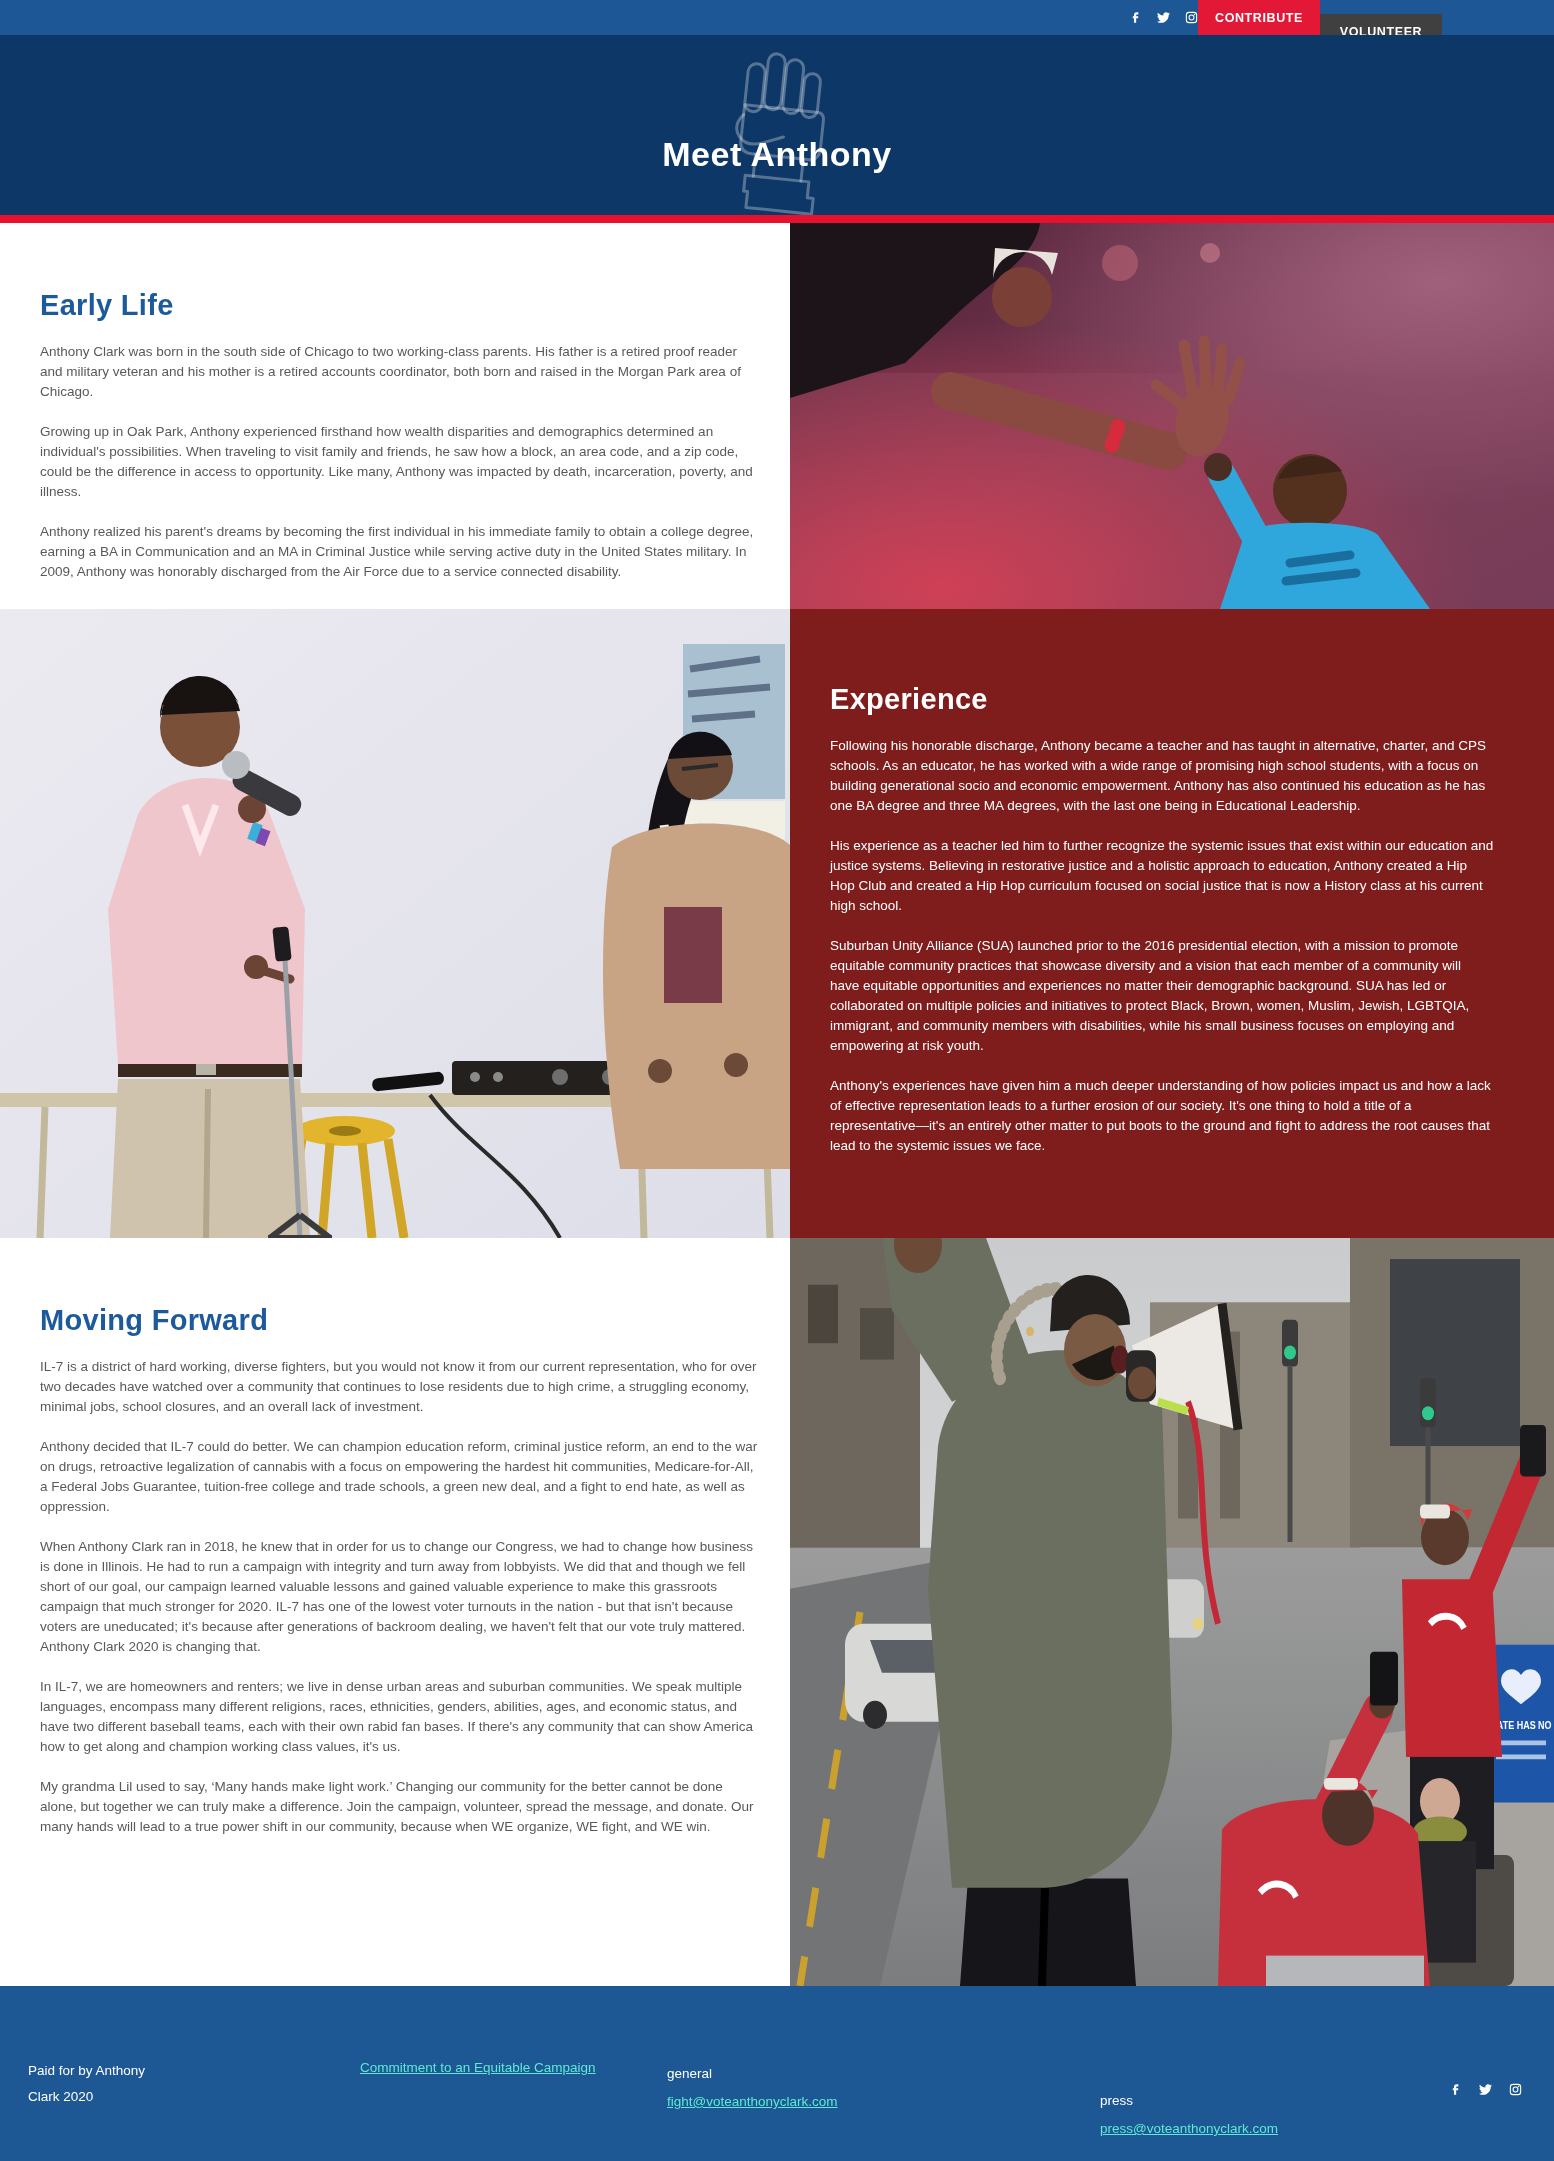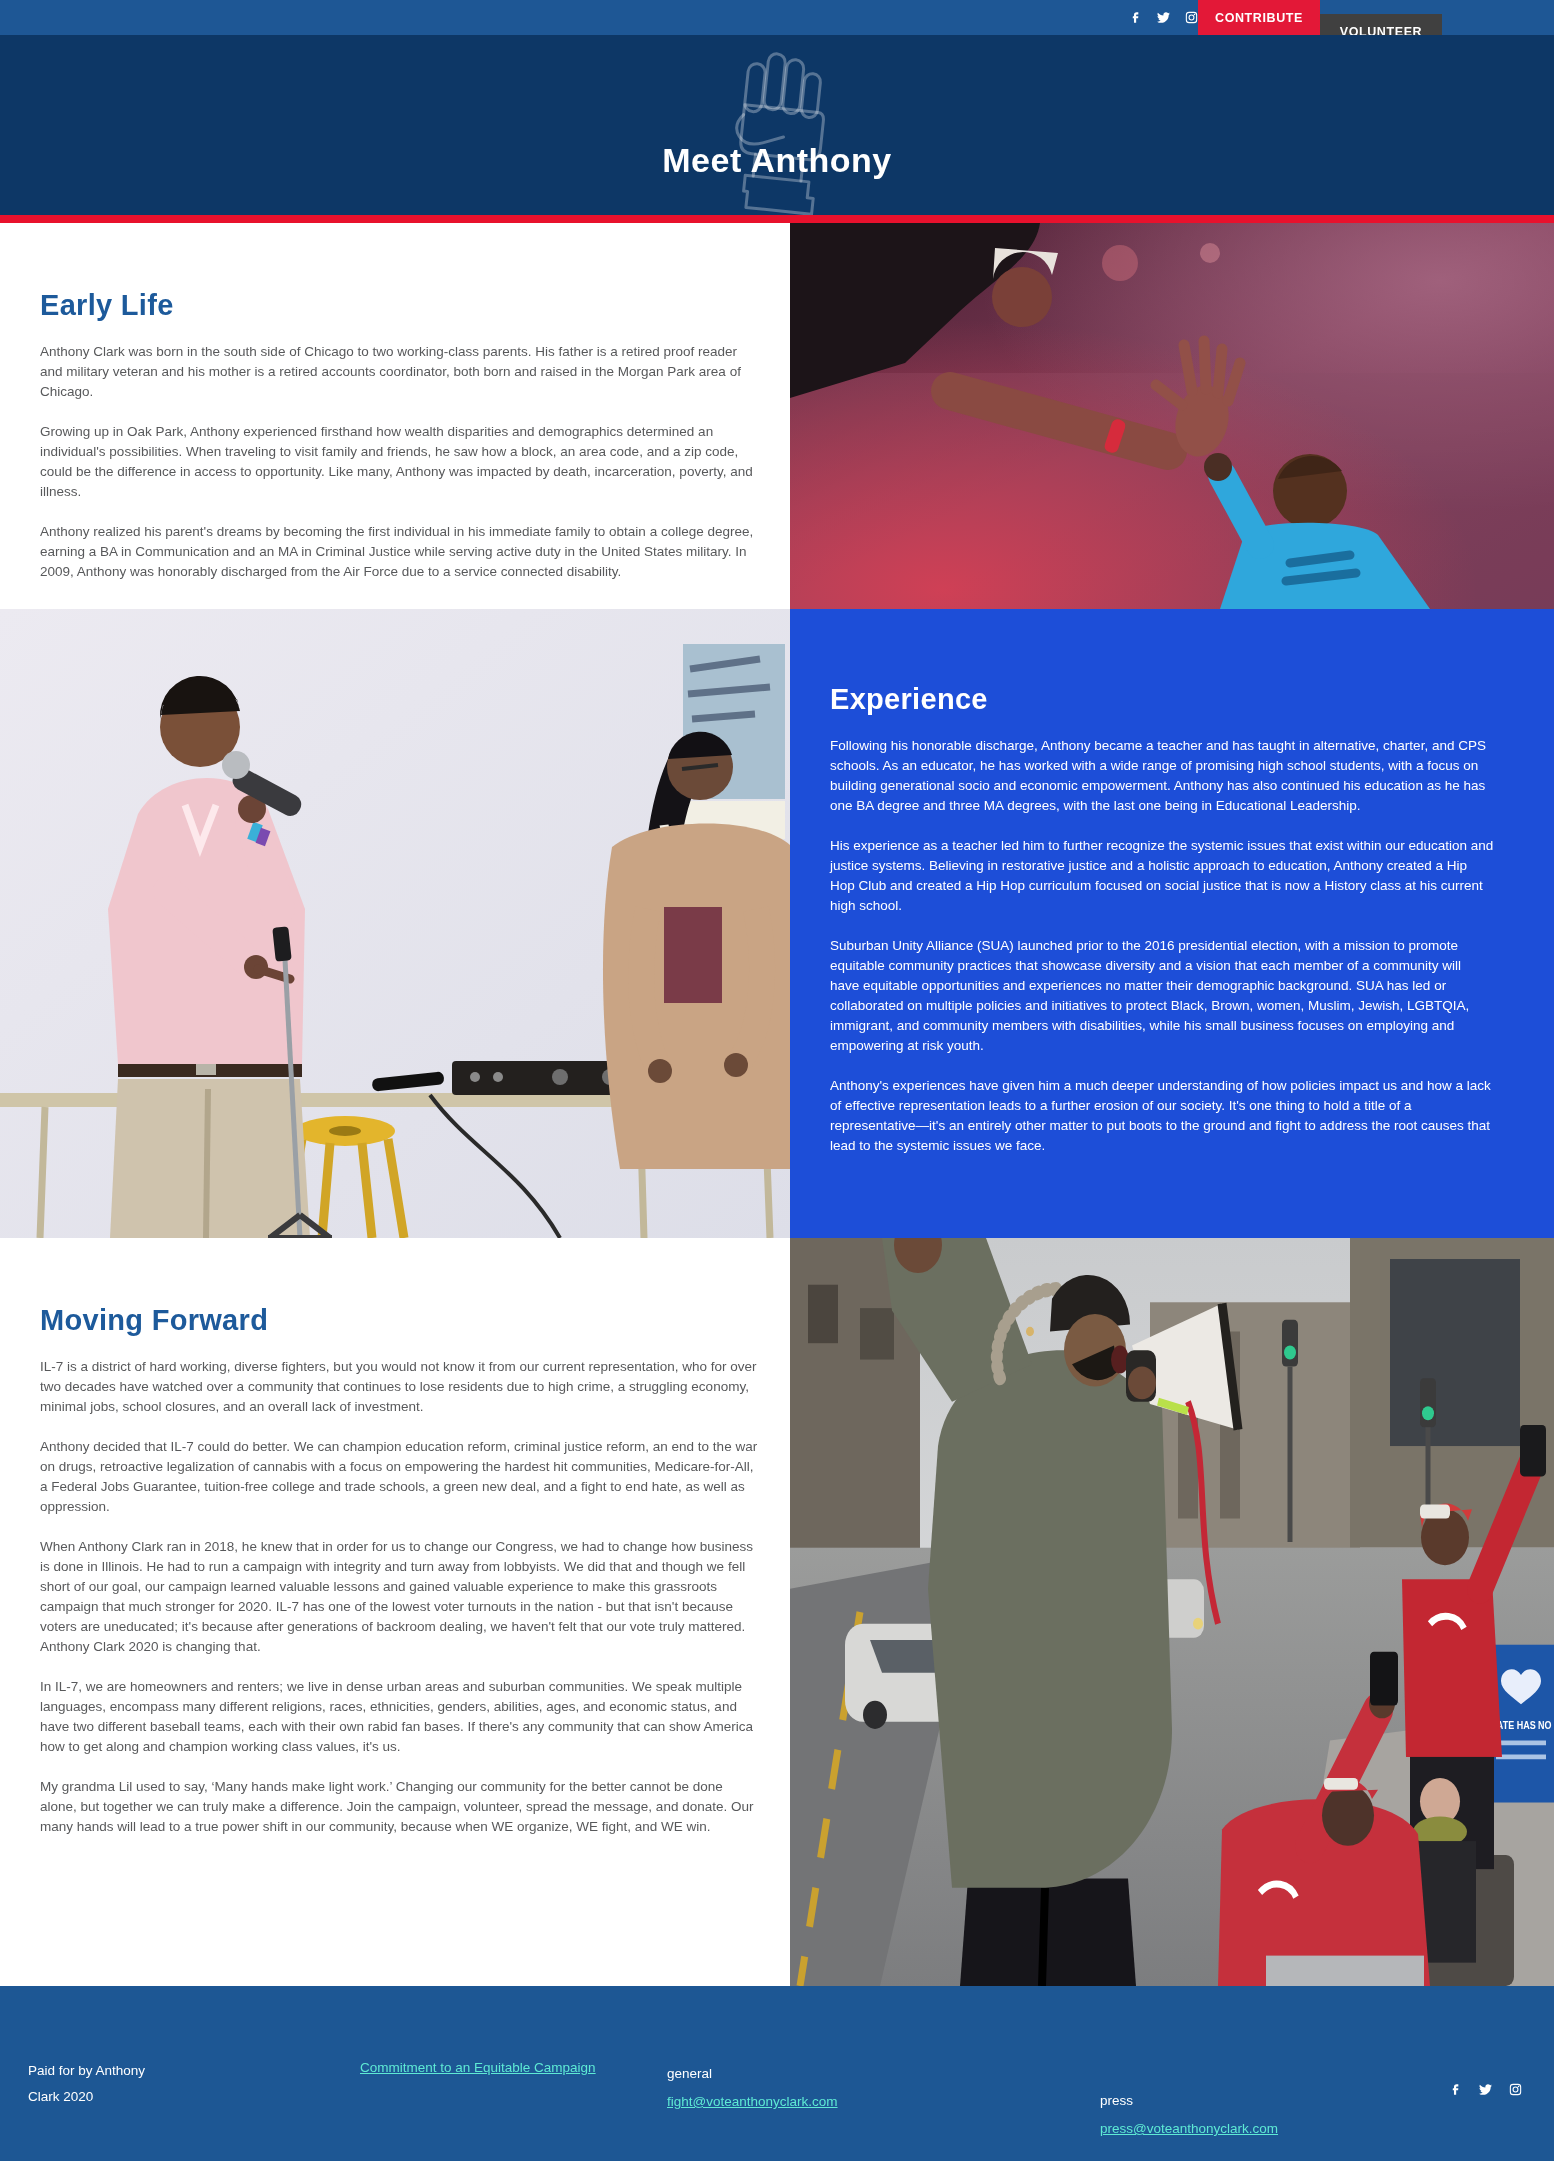--- a/index.html
+++ b/index.html
@@ -13,33 +13,33 @@
   .soc-icon svg{width:13px;height:13px;display:block;}
   .topbar-actions{display:flex;height:35px;margin-right:112px;}
   .tb-btn{width:122px;height:35px;display:flex;align-items:center;justify-content:center;
           color:#fff;font-size:12.5px;font-weight:bold;letter-spacing:.6px;cursor:pointer;}
   .tb-contribute{background:#E31837;}
   .tb-volunteer{background:#404040;margin-top:14px;}
 
   
   .hero{height:180px;background:#0D3766;position:relative;overflow:hidden;}
   .fist{position:absolute;left:50%;top:10px;transform:translateX(-44%);height:170px;width:120px;}
-  .hero-title{position:absolute;left:0;right:0;top:88px;margin:18px;text-align:center;
+  .hero-title{position:absolute;left:0;right:0;top:88px;margin:12px;text-align:center;
               color:#ffffff;font-size:34px;font-weight:bold;letter-spacing:.5px;}
   .red-line{height:8px;background:#E8112D;}
 
   
   .row{display:grid;grid-template-columns:790px 764px;overflow:hidden;}
   .row1{height:386px;}
   .row2{height:629px;}
   .row3{height:748px;}
   .text-col{padding:66px 30px 0 40px;box-sizing:border-box;overflow:hidden;}
   .text-col h2{margin:0 0 20px 0;font-size:29px;font-weight:bold;color:#1D5A9B;letter-spacing:.3px;}
   .text-col p{margin:0 0 20px 0;font-size:13.5px;line-height:20px;color:#58595B;}
-  .blue-col{background:#1d4ed8;padding:74px 60px 0 40px;}
+  .blue-col{background:#7f1d1d;padding:74px 60px 0 40px;}
   .blue-col h2{color:#ffffff;}
   .blue-col p{color:#ffffff;}
   .photo{position:relative;overflow:hidden;background:#444;}
   .photo svg{display:block;width:100%;height:100%;}
 
   
   .footer{height:288px;background:#1D5794;position:relative;color:#ffffff;font-size:13.5px;}
   .footer a,.u{color:#5eead4;text-decoration:underline;cursor:pointer;}
   .ft-paid{position:absolute;left:28px;top:72px;width:140px;line-height:26px;}
   .ft-commitment{position:absolute;left:360px;top:74px;}

